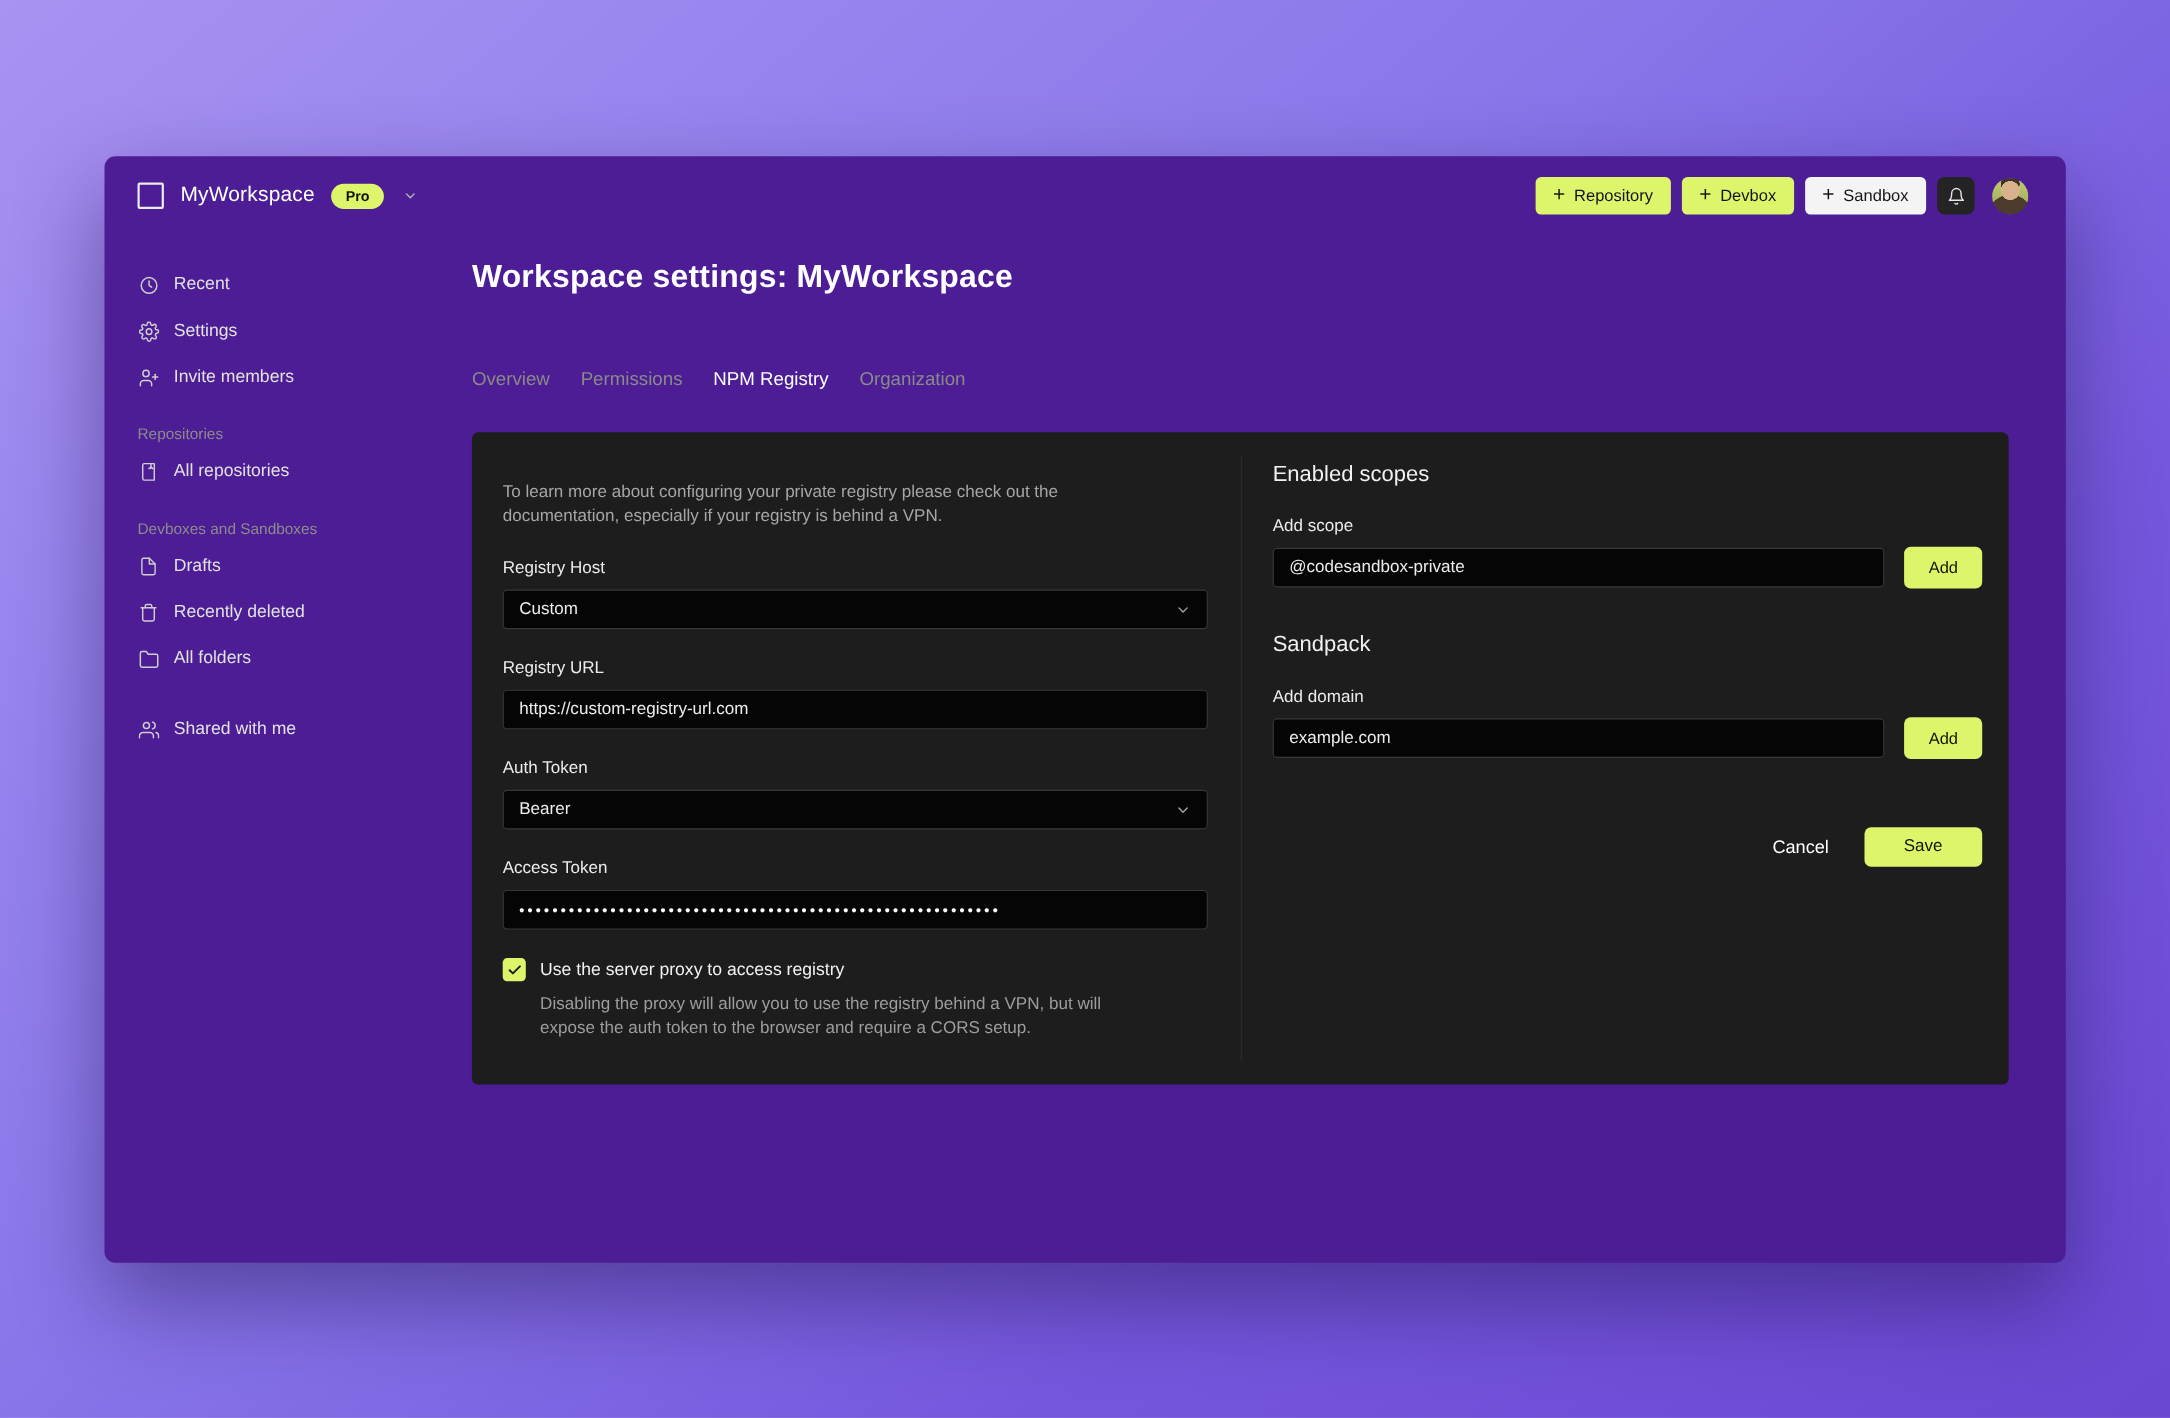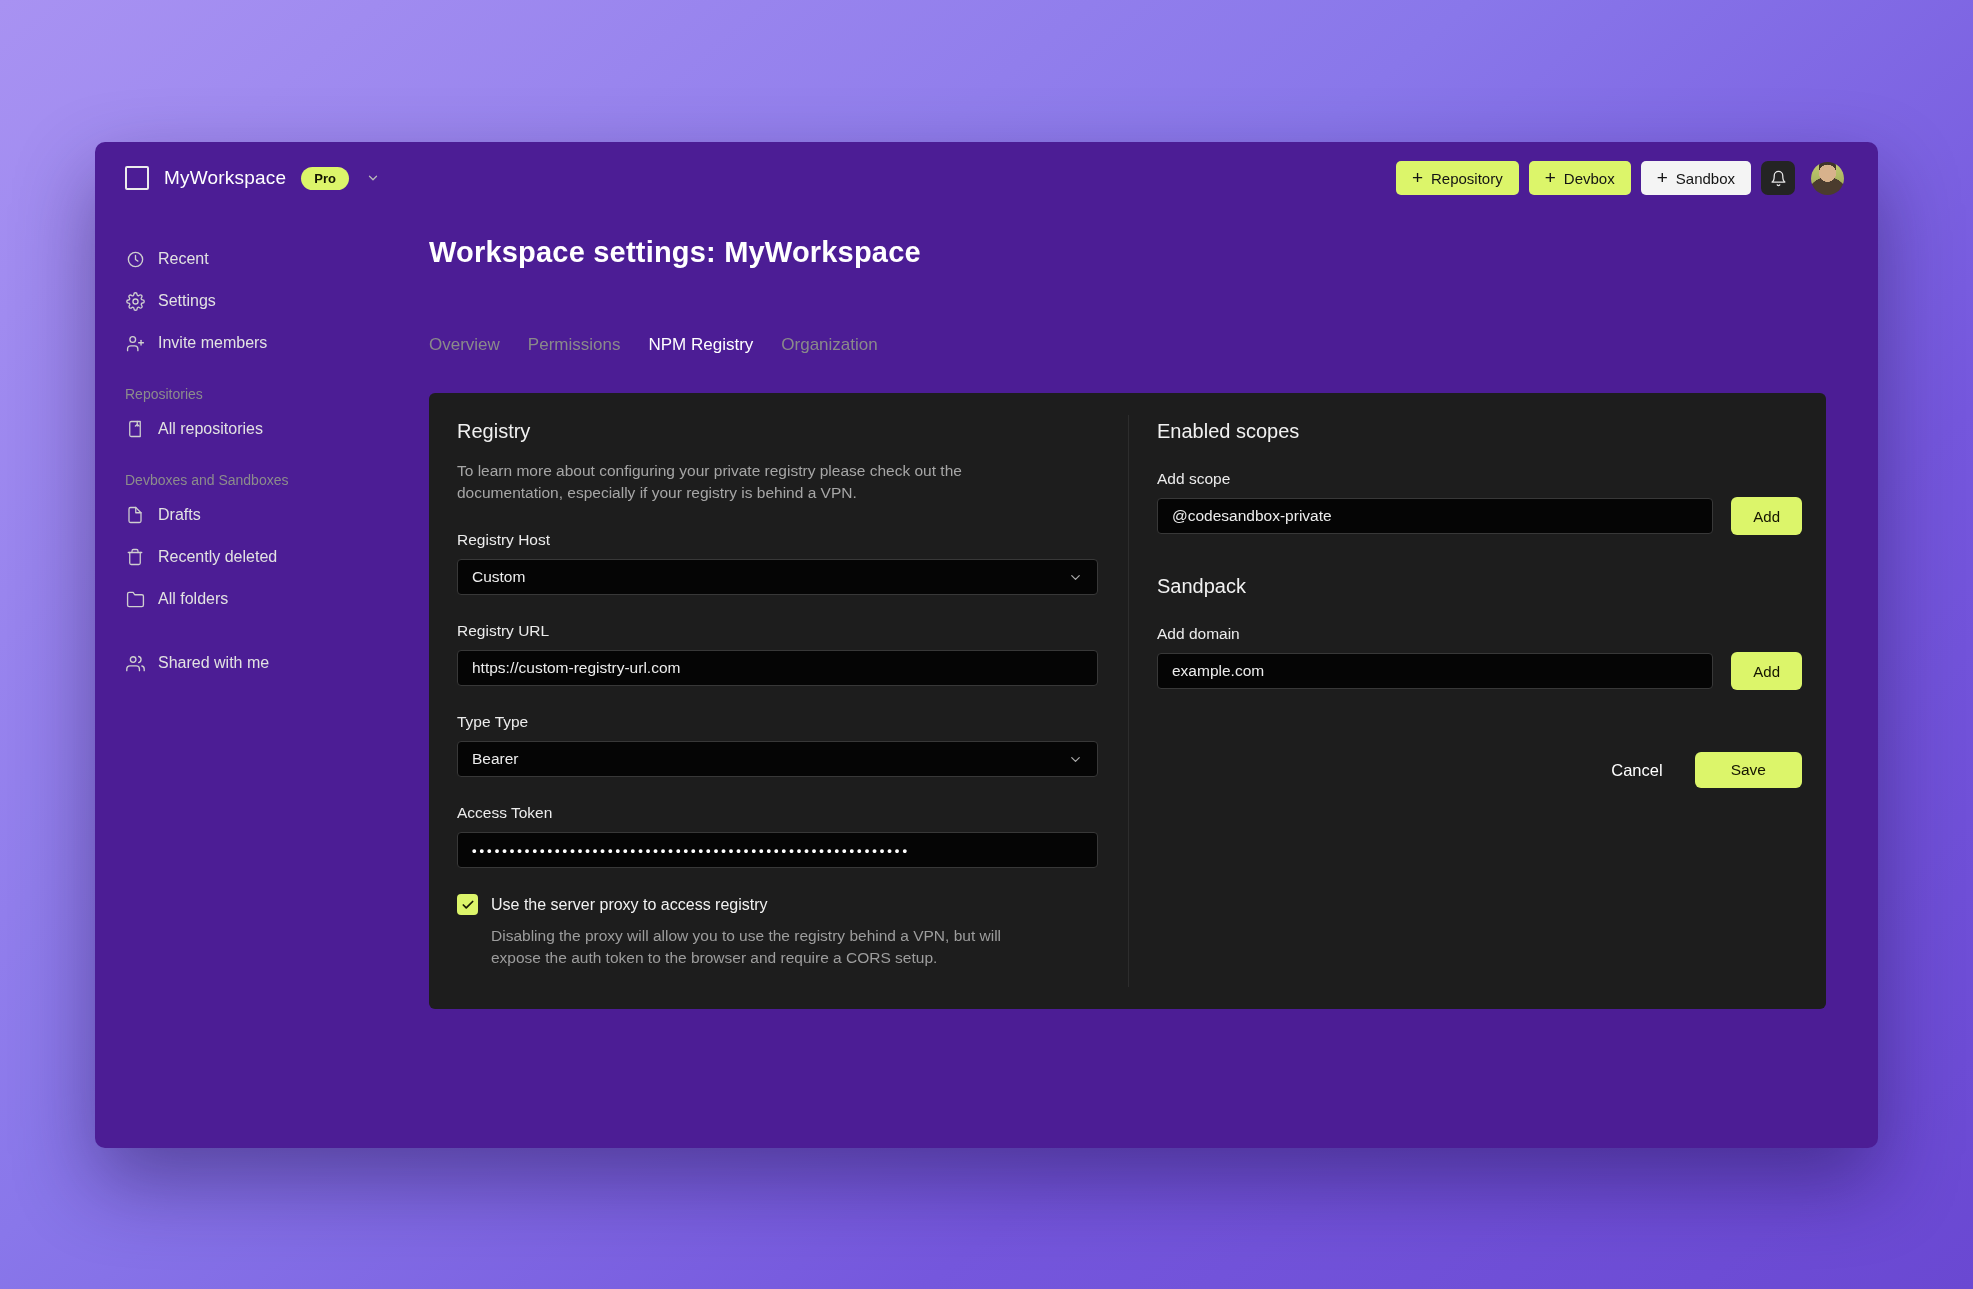--- a/index.html
+++ b/index.html
@@ -213,37 +213,36 @@
       <div class="tabs">
         <span class="tab">Overview</span>
         <span class="tab">Permissions</span>
         <span class="tab active">NPM Registry</span>
         <span class="tab">Organization</span>
       </div>
 
       <section class="panel">
 
         <div class="panel-left">
-          <h2 class="sec-heading">Registry</h2>
           <p class="sec-desc">To learn more about configuring your private registry please check out the documentation, especially if your registry is behind a VPN.</p>
 
           <div class="field-label">Registry Host</div>
           <div class="select">
             <span>Custom</span>
             <span class="chev">
               <svg width="15" height="15" viewBox="0 0 24 24" fill="none" stroke="currentColor" stroke-width="2" stroke-linecap="round" stroke-linejoin="round">
                   <polyline points="6 9 12 15 18 9"></polyline>
                 </svg>
             </span>
           </div>
 
           <div class="field-label">Registry URL</div>
           <input class="input" type="text" value="https://custom-registry-url.com" style="">
 
-          <div class="field-label">Type Type</div>
+          <div class="field-label">Auth Token</div>
           <div class="select">
             <span>Bearer</span>
             <span class="chev">
               <svg width="15" height="15" viewBox="0 0 24 24" fill="none" stroke="currentColor" stroke-width="2" stroke-linecap="round" stroke-linejoin="round">
                   <polyline points="6 9 12 15 18 9"></polyline>
                 </svg>
             </span>
           </div>
 
           <div class="field-label">Access Token</div>

